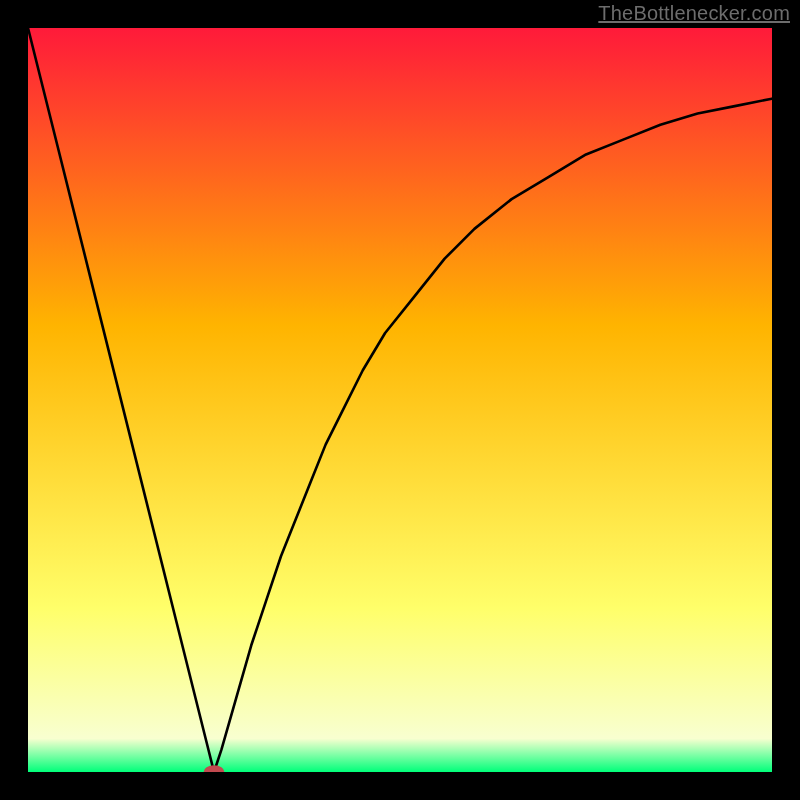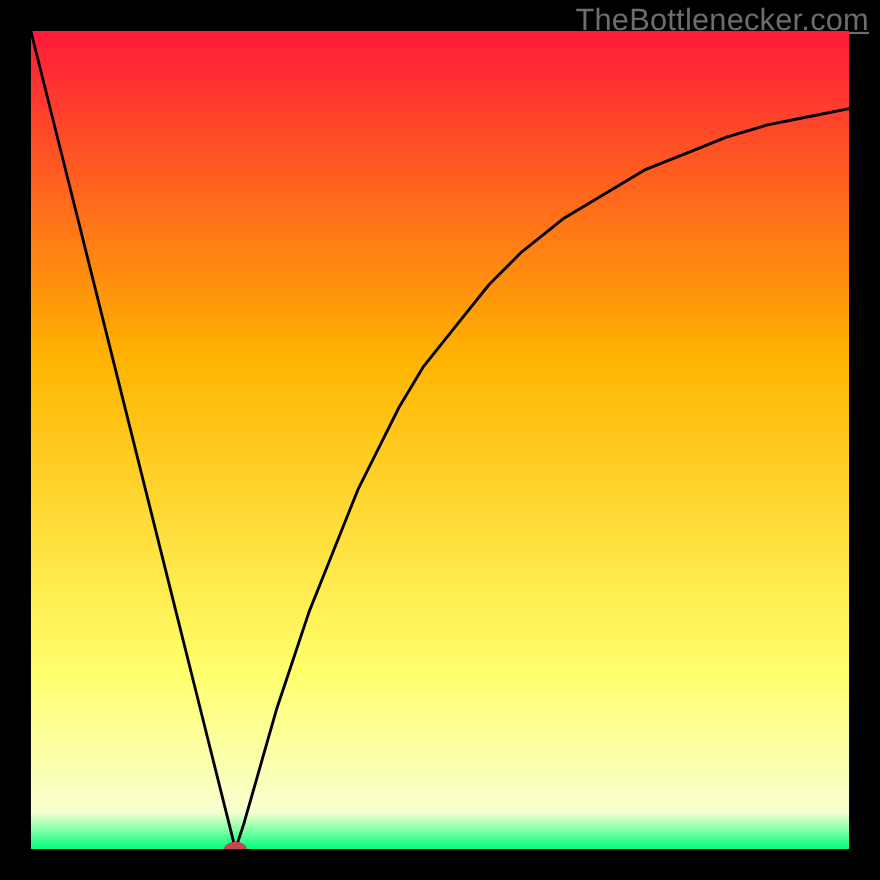--- a/index.html
+++ b/index.html
@@ -15,21 +15,21 @@
     position: relative;
     width: 800px;
     height: 800px;
     background: #000000;
   }
   .attribution {
     position: absolute;
     top: 2px;
     right: 10px;
     color: #6d6d6d;
-    font-size: 28px;
+    font-size: 20px;
     font-weight: 400;
     letter-spacing: 0.2px;
     text-decoration: underline;
   }
   .plot {
     position: absolute;
     left: 28px;
     top: 28px;
     width: 744px;
     height: 744px;

